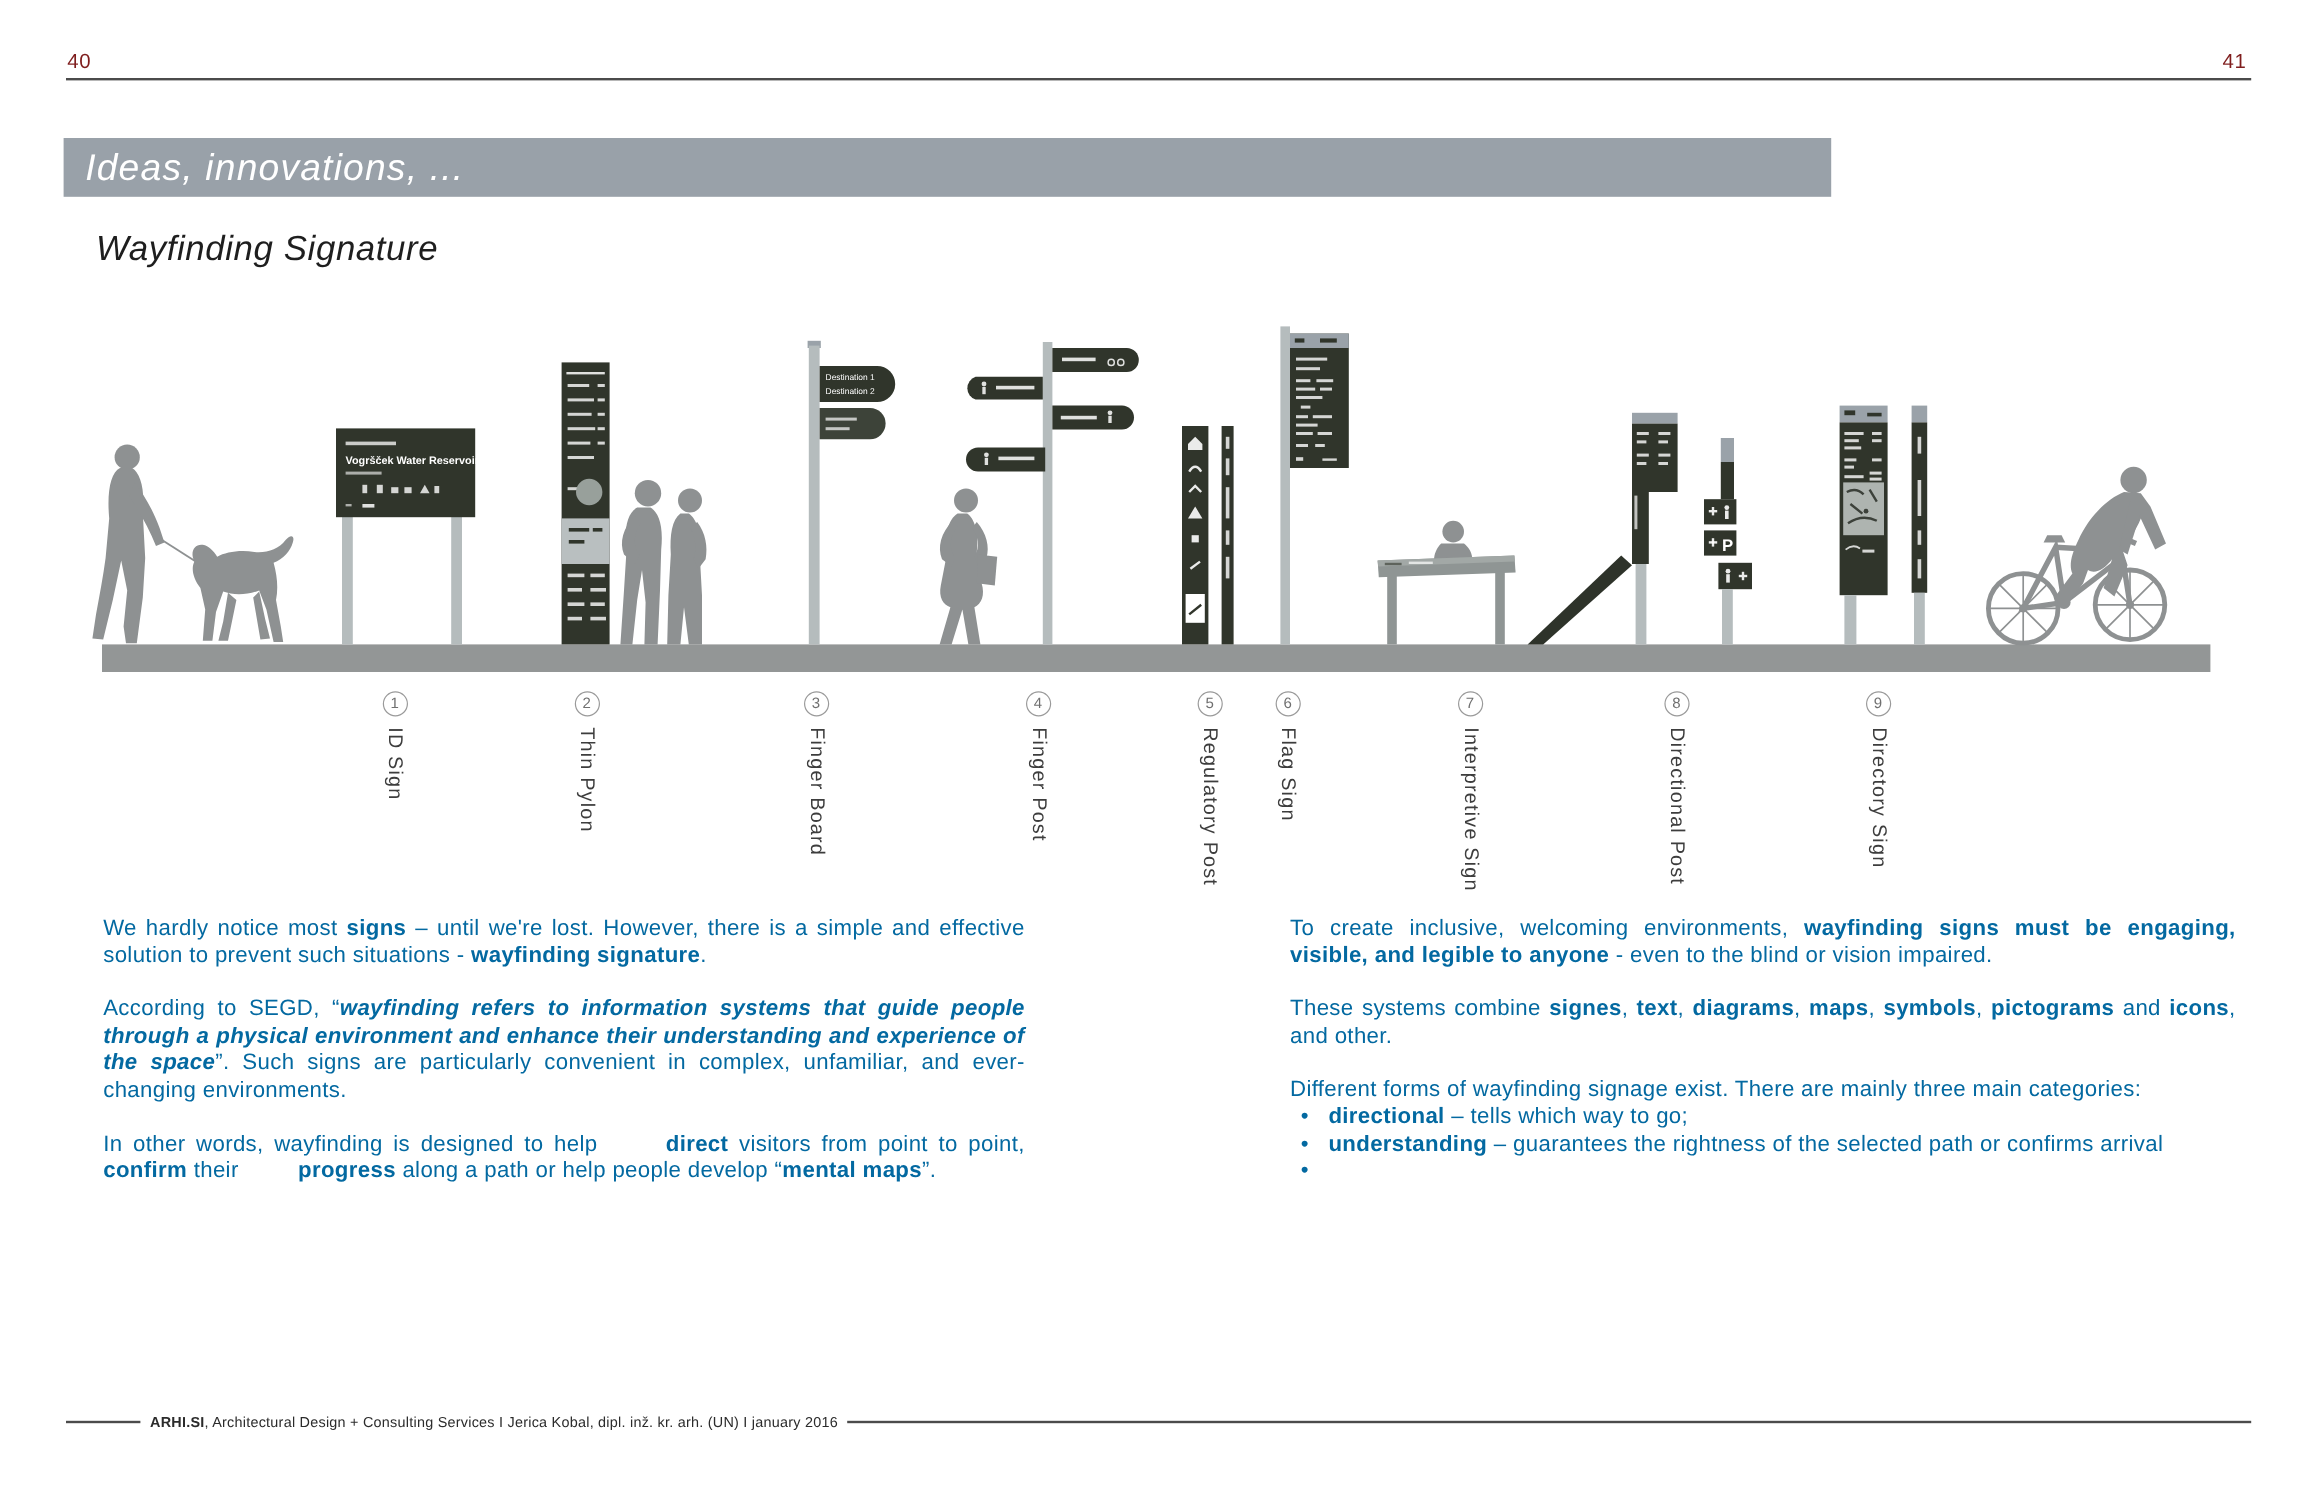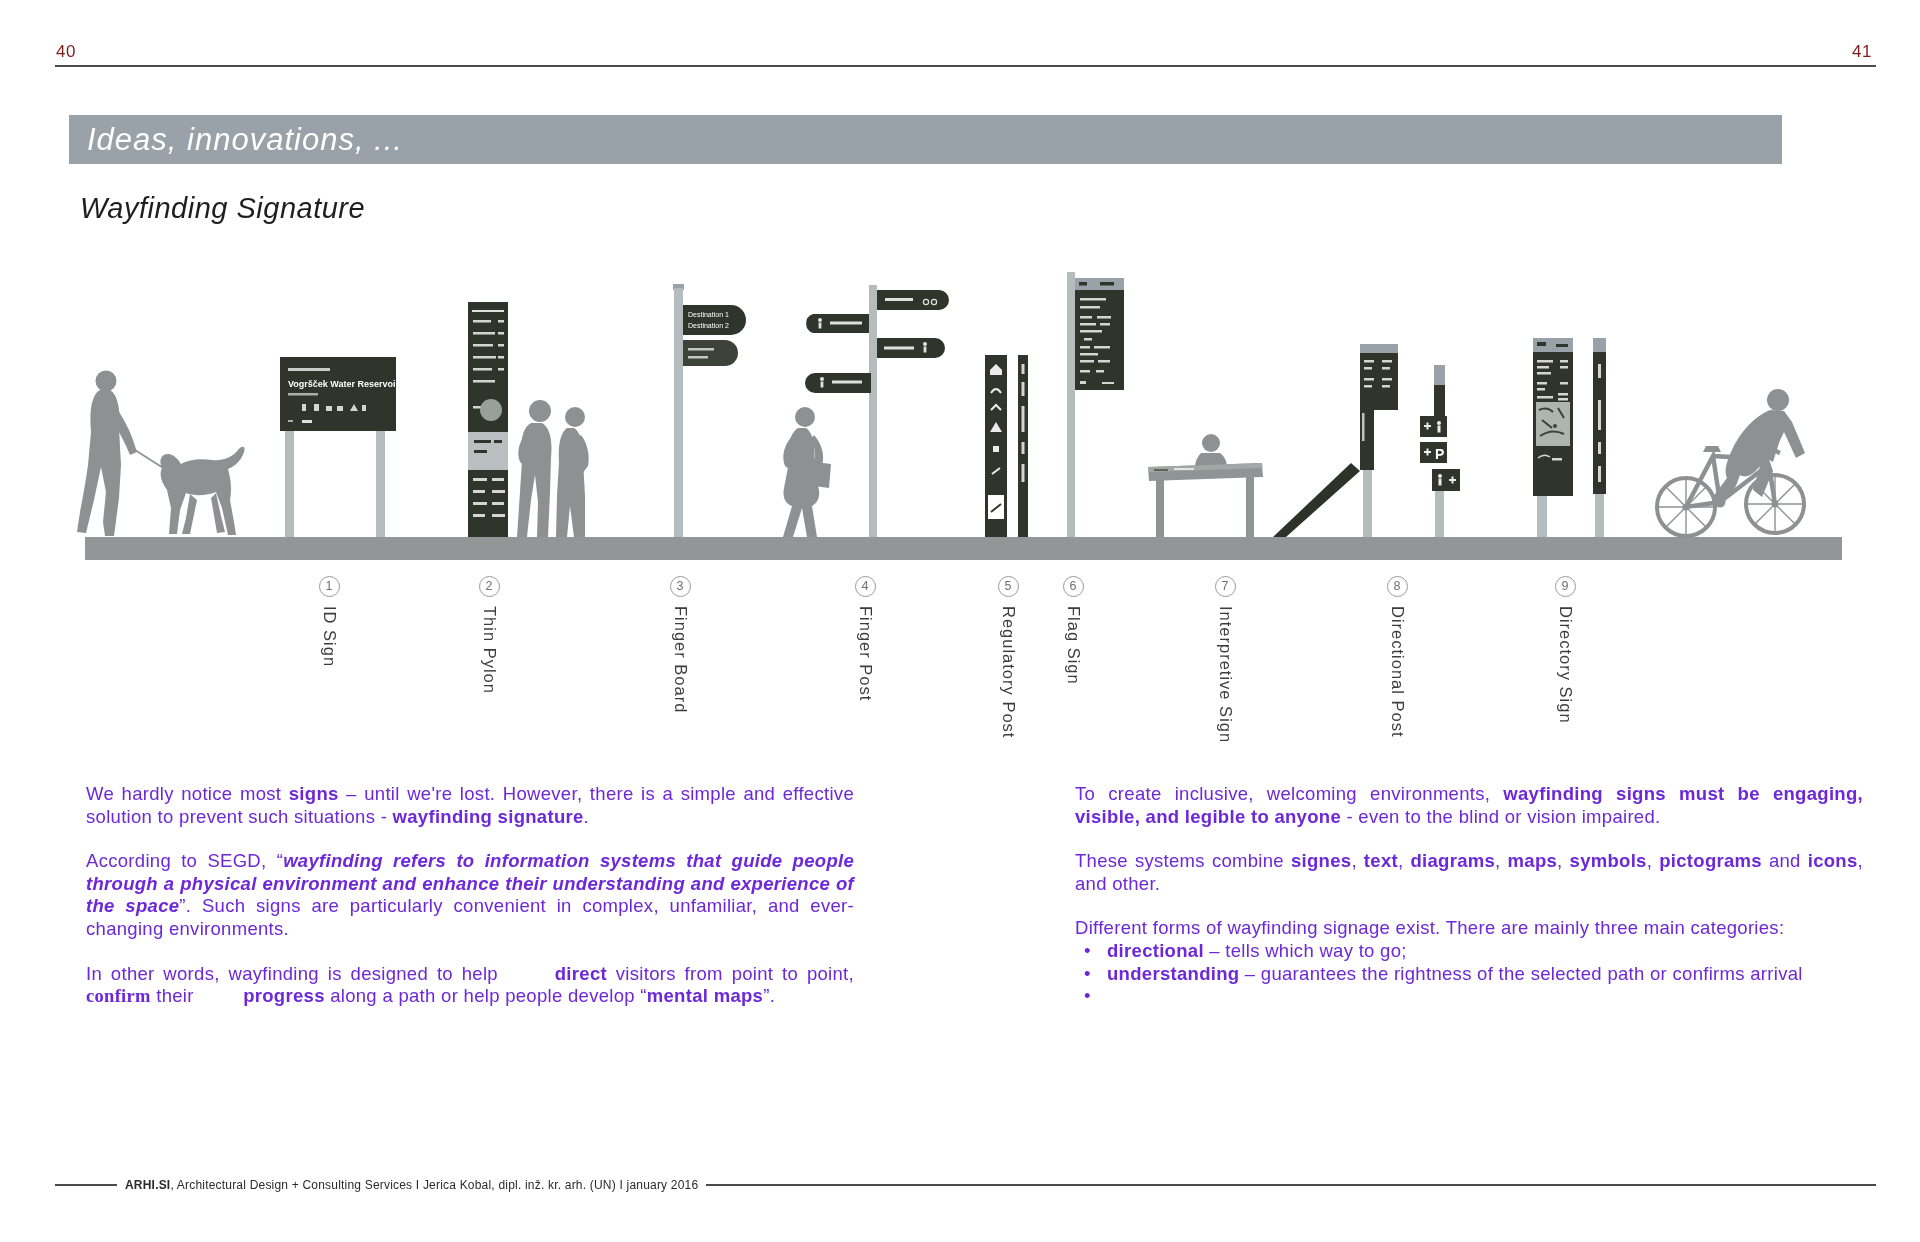--- a/index.html
+++ b/index.html
@@ -6,41 +6,41 @@
   body{
     width:1920px;height:1242px;position:relative;background:#ffffff;
     font-family:"Liberation Sans",sans-serif;color:#2e2e2e;overflow:hidden;
   }
   
   .page-num{position:absolute;top:42px;font-size:17px;color:#7f1d1d;letter-spacing:.5px;}
   .page-num.left{left:56px;}
   .page-num.right{right:48px;}
   .header-rule{position:absolute;left:55px;top:65px;width:1821px;border-top:2px solid #4b4b4b;}
   .banner{
-    position:absolute;left:69px;top:115px;width:1713px;height:49px;background:#99a1a9;
+    position:absolute;left:53px;top:115px;width:1473px;height:49px;background:#99a1a9;
     display:flex;align-items:center;
   }
   .banner-title{
     font-style:italic;font-size:31px;color:#ffffff;padding-left:18px;letter-spacing:1px;
   }
   .section-title{
     position:absolute;left:80px;top:192px;font-style:italic;font-size:29px;color:#1e1e1e;letter-spacing:.5px;
   }
   
   .illustration{position:absolute;left:70px;top:260px;width:1800px;height:300px;}
   .diagram-label{position:absolute;width:26px;display:flex;flex-direction:column;align-items:center;top:576px;}
   .num-circle{
     width:19px;height:19px;border:1.6px solid #9a9a9a;border-radius:50%;
     color:#707070;font-size:12.5px;line-height:19px;text-align:center;flex:none;
   }
   .rot{
     writing-mode:vertical-rl;margin-top:9px;font-size:16.5px;color:#3d3d3d;letter-spacing:1px;white-space:nowrap;
   }
   
-  .col{position:absolute;top:783px;font-size:18.5px;line-height:22.6px;letter-spacing:.3px;color:#6d28d9;}
+  .col{position:absolute;top:762px;font-size:18.5px;line-height:22.6px;letter-spacing:.3px;color:#0369a1;}
   .col-left{left:86px;width:768px;}
   .col-right{left:1075px;width:788px;}
   .col p{margin:0 0 22px 0;text-align:justify;}
   .col ul{margin:0;padding:0;list-style:none;}
   .col li{position:relative;padding-left:32px;text-align:left;}
   .col .bullet{position:absolute;left:9px;top:0;}
   
   .footer{
     position:absolute;left:55px;top:1178px;width:1821px;display:flex;align-items:center;
     font-size:12px;color:#2b2b2b;letter-spacing:.2px;
@@ -384,21 +384,21 @@
   <span class="rot">Directional Post</span>
 </div>
 <div class="diagram-label" style="left:1552px">
   <span class="num-circle">9</span>
   <span class="rot">Directory Sign</span>
 </div>
 
 <div class="col col-left">
   <p><span>We hardly notice most </span><span style="font-weight: 700;">signs</span><span> – until we're lost. However, there is a simple and effective solution to prevent such situations - </span><span style="font-weight: 700;">wayfinding signature</span><span>.</span></p>
   <p><span>According to SEGD, “</span><span style="font-weight: 700; font-style: italic;">wayfinding refers to information systems that guide people through a physical environment and enhance their understanding and experience of the space</span><span>”. Such signs are particularly convenient in complex, unfamiliar, and ever-changing environments.</span></p>
-  <p><span>In other words, wayfinding is designed to help </span><span style="font-weight: 700; margin-left: 48px;">direct</span><span> visitors from point to point, </span><span style="font-weight: 700; font-family: Liberation Serif, serif;">confirm</span><span> their </span><span style="font-weight: 700; margin-left: 44px;">progress</span><span> along a path or help people develop “</span><span style="font-weight: 700;">mental maps</span><span>”.</span></p>
+  <p><span>In other words, wayfinding is designed to help </span><span style="font-weight: 700; margin-left: 48px;">direct</span><span> visitors from point to point, </span><span style="font-weight: 700;">confirm</span><span> their </span><span style="font-weight: 700; margin-left: 44px;">progress</span><span> along a path or help people develop “</span><span style="font-weight: 700;">mental maps</span><span>”.</span></p>
 </div>
 
 <div class="col col-right">
   <p><span>To create inclusive, welcoming environments, </span><span style="font-weight: 700;">wayfinding signs must be engaging, visible, and legible to anyone</span><span> - even to the blind or vision impaired.</span></p>
   <p><span>These systems combine </span><span style="font-weight: 700;">signes</span><span>, </span><span style="font-weight: 700;">text</span><span>, </span><span style="font-weight: 700;">diagrams</span><span>, </span><span style="font-weight: 700;">maps</span><span>, </span><span style="font-weight: 700;">symbols</span><span>, </span><span style="font-weight: 700;">pictograms</span><span> and </span><span style="font-weight: 700;">icons</span><span>, and other.</span></p>
   <p style="margin-bottom:0"><span>Different forms of wayfinding signage exist. There are mainly three main categories:</span></p>
   <ul>
     <li><span class="bullet">•</span><span><span style="font-weight: 700;">directional</span><span> –  tells which way to go;</span></span></li>
     <li><span class="bullet">•</span><span><span style="font-weight: 700;">understanding</span><span> – guarantees the rightness of the selected path or confirms arrival</span></span></li>
     <li><span class="bullet">•</span></li>

